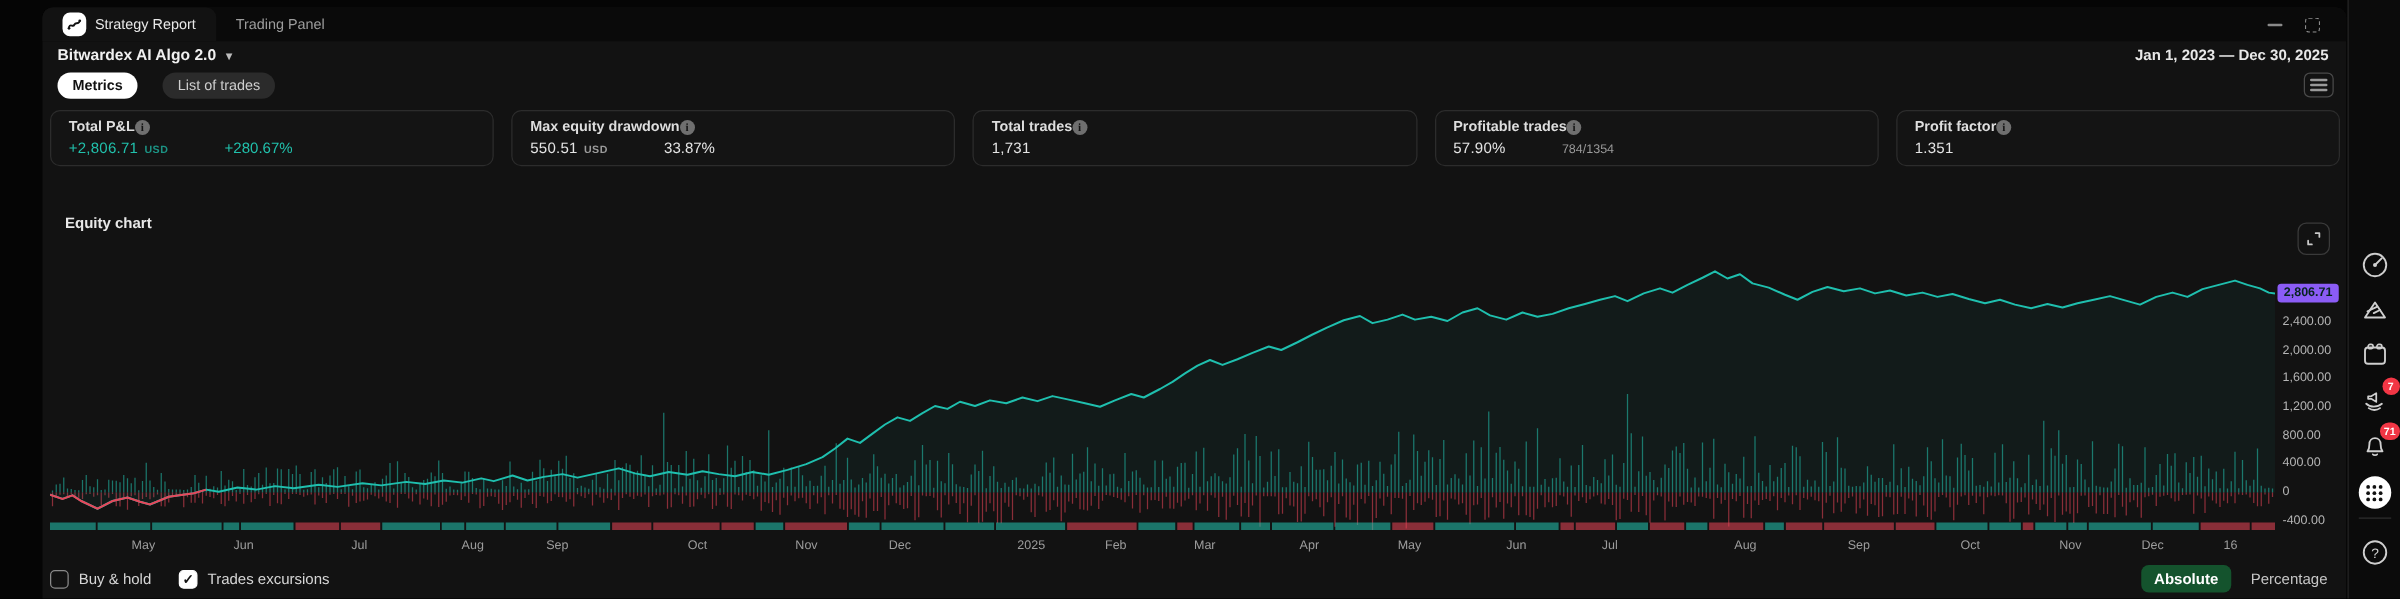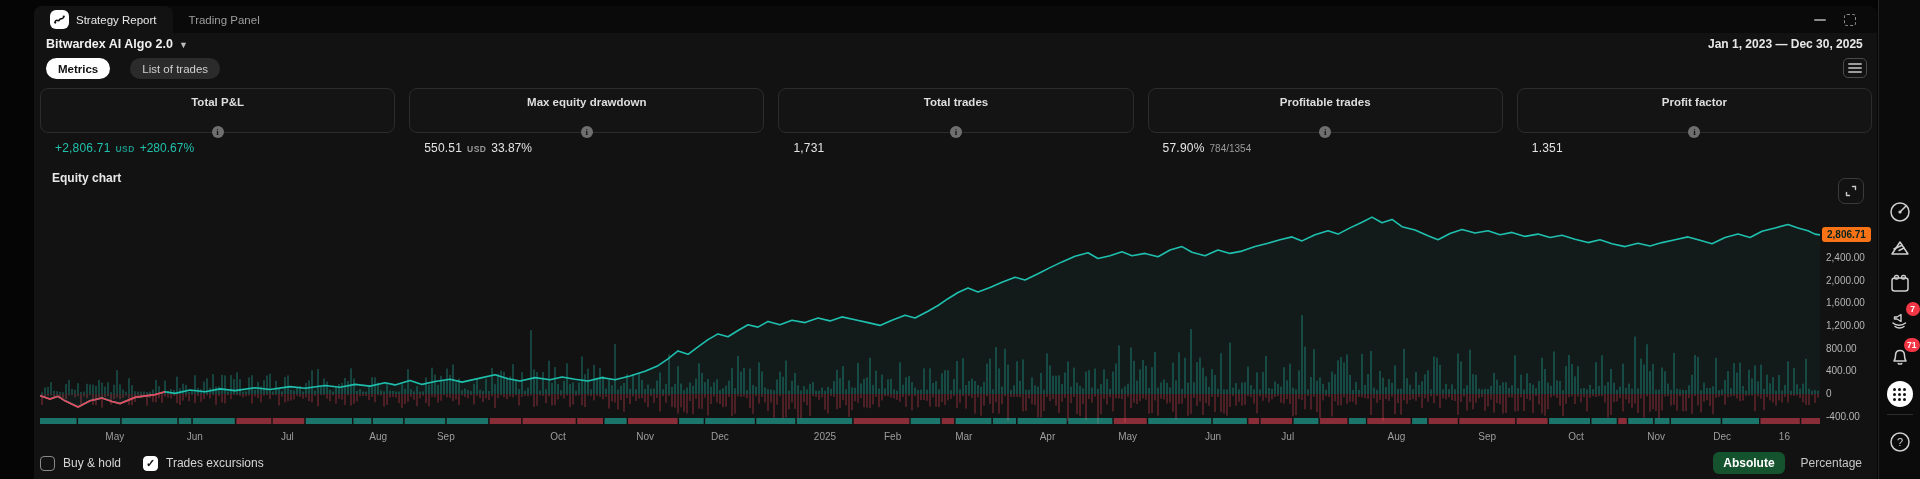--- a/index.html
+++ b/index.html
@@ -39,43 +39,43 @@
   
   .pills { position:absolute; left:46px; top:58px; display:flex; gap:20px; }
   .pill { height:21px; padding:0 12px; border-radius:11px; font-size:11.5px; display:flex;
           align-items:center; cursor:pointer; background:#2b2b2b; color:#cfcfcf; }
   .pill.active { background:#fff; color:#111; font-weight:bold; }
 
   
   .cards { position:absolute; left:40px; top:88px; width:1832px; display:flex; gap:14px; }
   .card { flex:1 1 0; height:45px; border:1px solid #2c2c2c; border-radius:8px;
           padding:7px 14px 0 14px; background:#141414; }
-  .card-label-row { display:flex; align-items:center; gap:18px;flex-direction:column; }
+  .card-label-row { display:flex; align-items:center; gap:0; }
   .card-label { font-size:11.5px; font-weight:bold; color:#dedede; }
   .info-icon { width:12px; height:12px; border-radius:50%; background:#6f6f6f; color:#141414;
                font-size:9px; font-weight:bold; display:flex; align-items:center; justify-content:center;
                font-family:"Liberation Serif", serif; cursor:pointer; }
   .card-value-row { margin-top:3px; font-size:12px; color:#e4e4e4; display:flex; align-items:baseline; gap:5px; }
   .card-value { letter-spacing:0.2px; }
   .card-unit { font-size:8.5px; color:#9a9a9a; font-weight:bold; letter-spacing:0.4px; }
-  .card-extra { font-size:12px; color:#e4e4e4; }
+  .card-extra { font-size:12px; color:#e4e4e4;margin-left:40px; }
   .card.positive .card-value, .card.positive .card-extra { color:#21c1ac; }
   .card.positive .card-unit { color:#1c9384; }
   .card.small-extra .card-extra { font-size:10px; color:#9a9a9a; }
 
   
   .chart-title { position:absolute; left:52px; top:171px; font-size:12px; font-weight:bold; color:#e8e8e8; }
   .expand-btn { position:absolute; left:1838px; top:178px; width:26px; height:26px;
                 border:1px solid #3a3a3a; border-radius:7px; display:flex; align-items:center;
                 justify-content:center; cursor:pointer; color:#c9c9c9; }
   #chart { position:absolute; left:40px; top:190px; width:1780px; height:240px; }
   #chart svg { position:absolute; left:0; top:0; }
   .yaxis { position:absolute; left:1826px; top:190px; width:50px; height:240px; }
   .ytick { position:absolute; left:0; font-size:10px; color:#b5b5b5; white-space:nowrap; }
-  .ylast { position:absolute; left:-4px; background:#f97316; color:#06231f; font-weight:bold;
+  .ylast { position:absolute; left:-4px; background:#8b5cf6; color:#06231f; font-weight:bold;
            font-size:10px; padding:2px 5px; border-radius:3px; white-space:nowrap; }
   .xaxis { position:absolute; left:40px; top:429px; width:1780px; height:16px; }
   .xtick { position:absolute; top:2px; transform:translateX(-50%); font-size:10px; color:#9d9d9d; white-space:nowrap; }
 
   
   .footer { position:absolute; left:40px; top:451px; width:1832px; height:24px;
             display:flex; align-items:center; }
   .checkbox-group { display:flex; gap:22px; }
   .cb { display:flex; align-items:center; gap:8px; cursor:pointer; }
   .cb-box { width:15px; height:15px; border:1.5px solid #8a8a8a; border-radius:4px;

